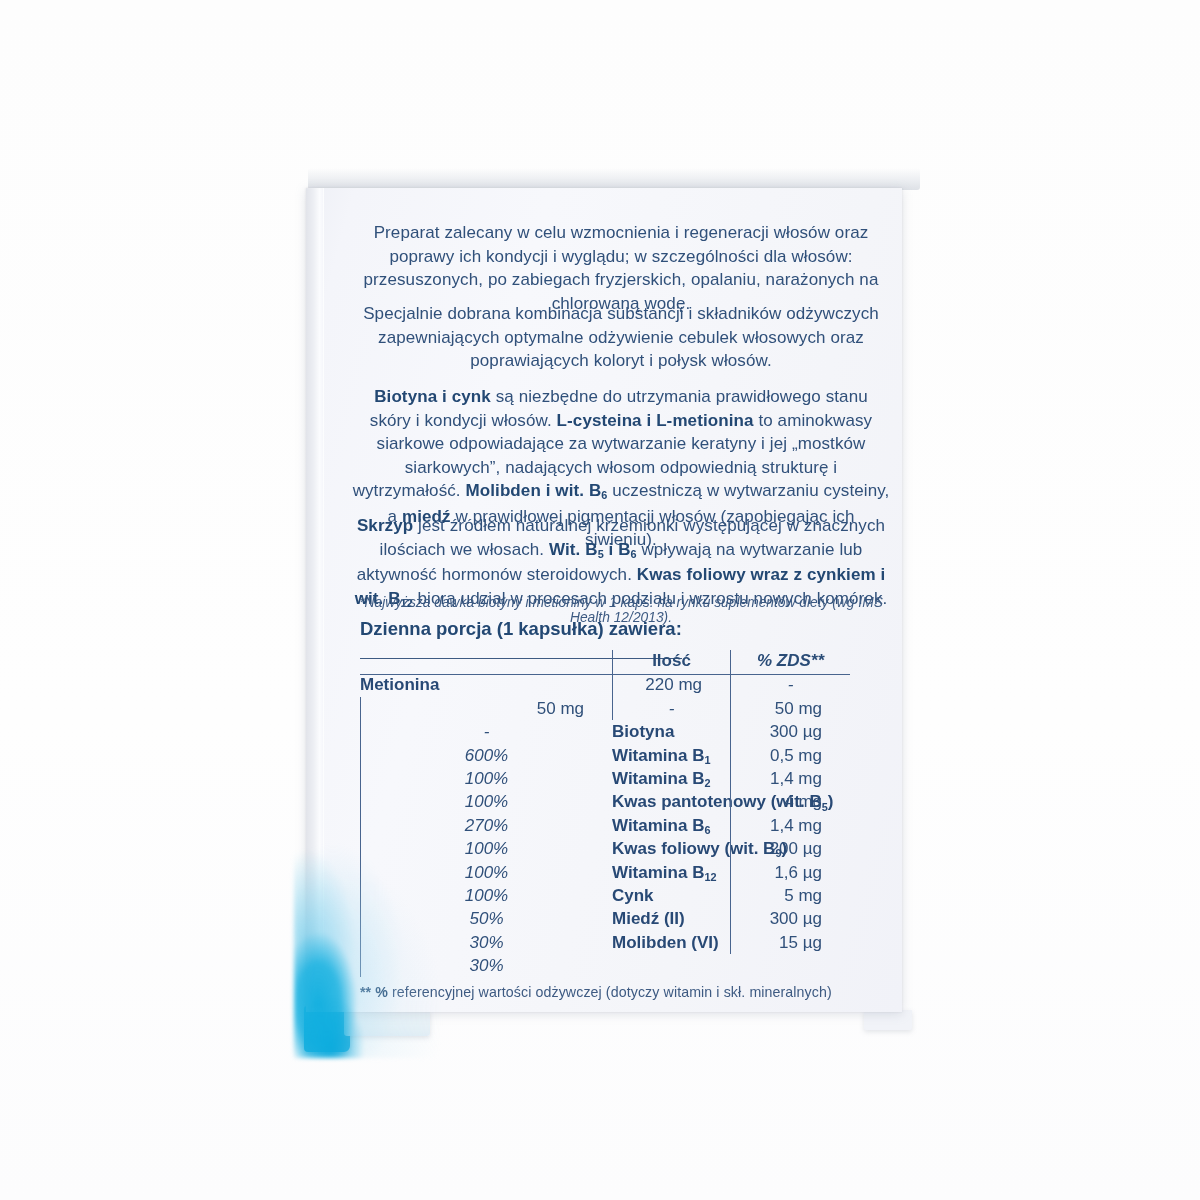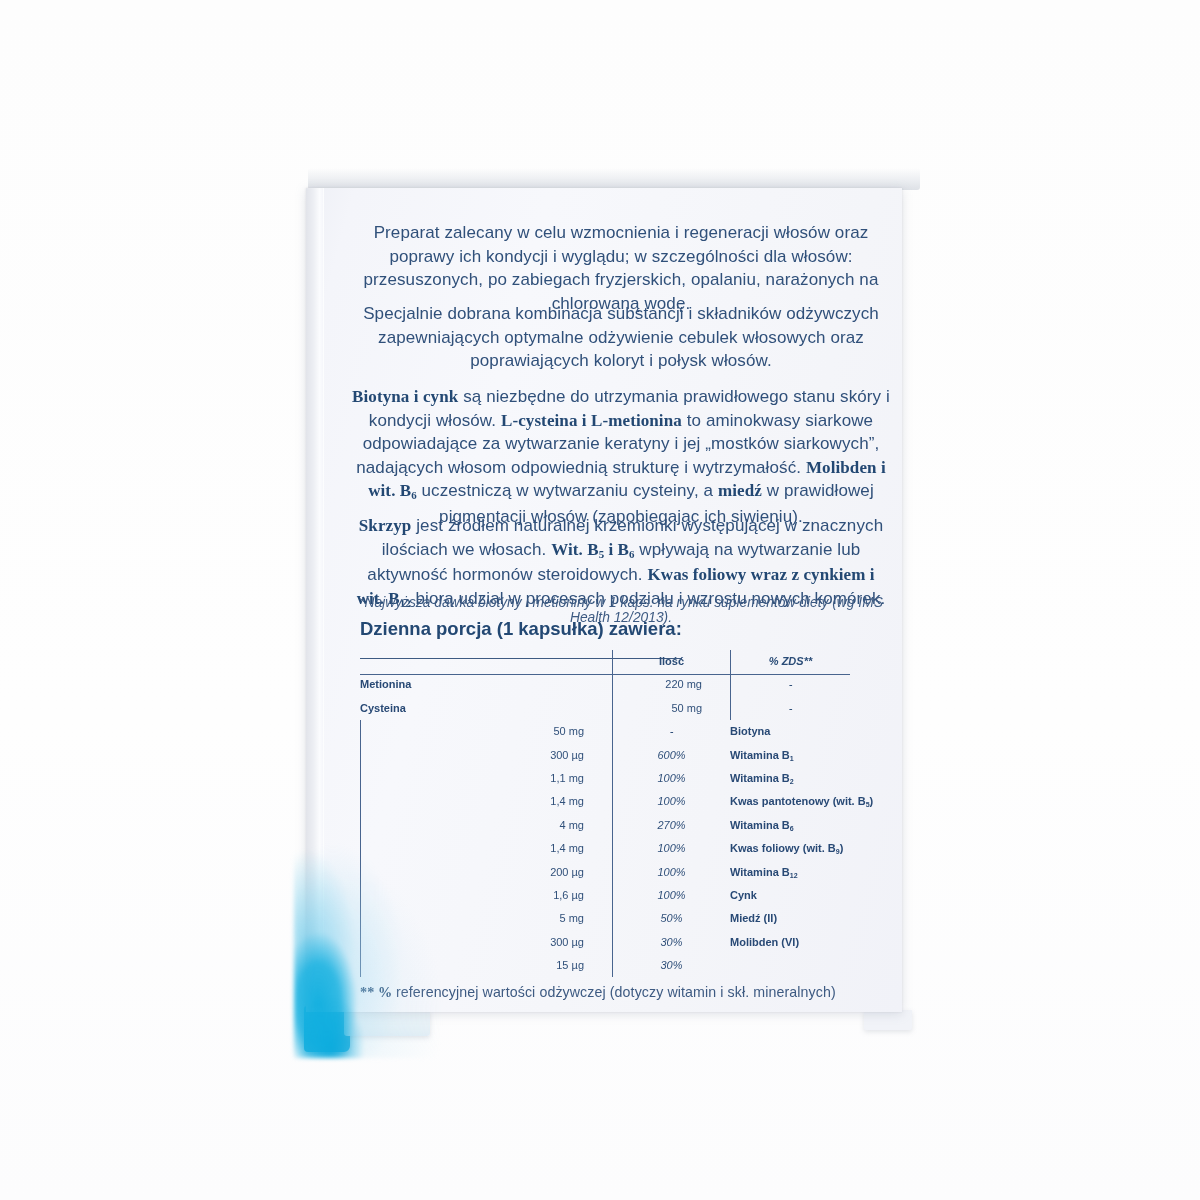--- a/index.html
+++ b/index.html
@@ -35,27 +35,27 @@
     background:
       radial-gradient(55px 100px at 16% 76%, rgba(14,174,223,.96) 0%, rgba(14,174,223,.8) 40%, rgba(14,174,223,0) 72%),
       radial-gradient(46px 70px at 24% 95%, rgba(8,166,218,.95) 0%, rgba(8,166,218,0) 75%),
       radial-gradient(70px 130px at 8% 48%, rgba(100,200,233,.6) 0%, rgba(100,200,233,0) 70%),
       radial-gradient(95px 160px at 26% 58%, rgba(150,215,240,.38) 0%, rgba(150,215,240,0) 75%),
       radial-gradient(120px 180px at 35% 80%, rgba(190,228,245,.3) 0%, rgba(190,228,245,0) 80%);
     filter:blur(2px);}
   
   .content{position:absolute;left:46px;top:0;width:538px;height:100%;color:#30507a;}
   .para{position:absolute;left:0;width:538px;text-align:center;font-size:17px;line-height:23.5px;letter-spacing:.1px;}
-  .b{font-weight:700;color:#234873;font-family:Liberation Serif, serif;}
+  .b{font-weight:700;color:#234873;}
   .sub{font-size:64%;position:relative;top:.3em;letter-spacing:0;}
   .footnote{position:absolute;left:0;width:538px;text-align:center;font-style:italic;font-size:13.8px;color:#3d5a82;}
   .tbl-heading{position:absolute;left:8px;font-size:18.5px;font-weight:700;color:#234873;
     border-bottom:1.6px solid #3d5a82;padding-bottom:18px;}
   
-  .tbl{position:absolute;left:8px;width:490px;display:grid;grid-template-columns:252px 118px 120px;grid-auto-rows:23.4px;font-size:11px;}
+  .tbl{position:absolute;left:8px;width:490px;display:grid;grid-template-columns:252px 118px 120px;grid-auto-rows:23.4px;font-size:17px;}
   .tbl .hcell{height:24px;line-height:22px;border-bottom:1.4px solid #48648e;font-weight:700;color:#2a4c77;}
   .tbl .c2{border-left:1.4px solid #48648e;text-align:center;}
   .tbl .c3{border-left:1.4px solid #48648e;text-align:center;font-style:italic;}
   .tbl .name{font-weight:600;color:#28497526;color:#284975;line-height:23.4px;white-space:nowrap;}
   .tbl .qty{text-align:right;padding-right:28px;line-height:23.4px;color:#30507a;font-weight:500;}
   .tbl .zds{text-align:center;line-height:23.4px;color:#30507a;font-weight:500;}
   .bottom-note{position:absolute;left:8px;width:530px;font-size:14.2px;color:#3d5a82;letter-spacing:.1px;}
 </style>
 </head>
 <body>
@@ -82,33 +82,32 @@
 
       <div class="tbl" style="top:462px">
         <div class="hcell c1"></div>
         <div class="hcell c2">Ilość</div>
         <div class="hcell c3">% ZDS**</div>
 
         <div class="name"><span>Metionina</span></div>
         <div class="qty c2">220 mg</div>
         <div class="zds c3">-</div>
 
-        <div class="name"><span>Cysteina</span></div>
         <div class="qty c2">50 mg</div>
         <div class="zds c3">-</div>
 
         <div class="qty c2">50 mg</div>
         <div class="zds c3">-</div>
 
         <div class="name"><span>Biotyna</span></div>
         <div class="qty c2">300 µg</div>
         <div class="zds c3">600%</div>
 
         <div class="name"><span>Witamina B</span><span class="sub">1</span></div>
-        <div class="qty c2">1,1 mg</div>
+        <div class="qty c2">0,5 mg</div>
         <div class="zds c3">100%</div>
 
         <div class="name"><span>Witamina B</span><span class="sub">2</span></div>
         <div class="qty c2">1,4 mg</div>
         <div class="zds c3">100%</div>
 
         <div class="name"><span>Kwas pantotenowy (wit. B</span><span class="sub">5</span><span>)</span></div>
         <div class="qty c2">4 mg</div>
         <div class="zds c3">270%</div>
 

